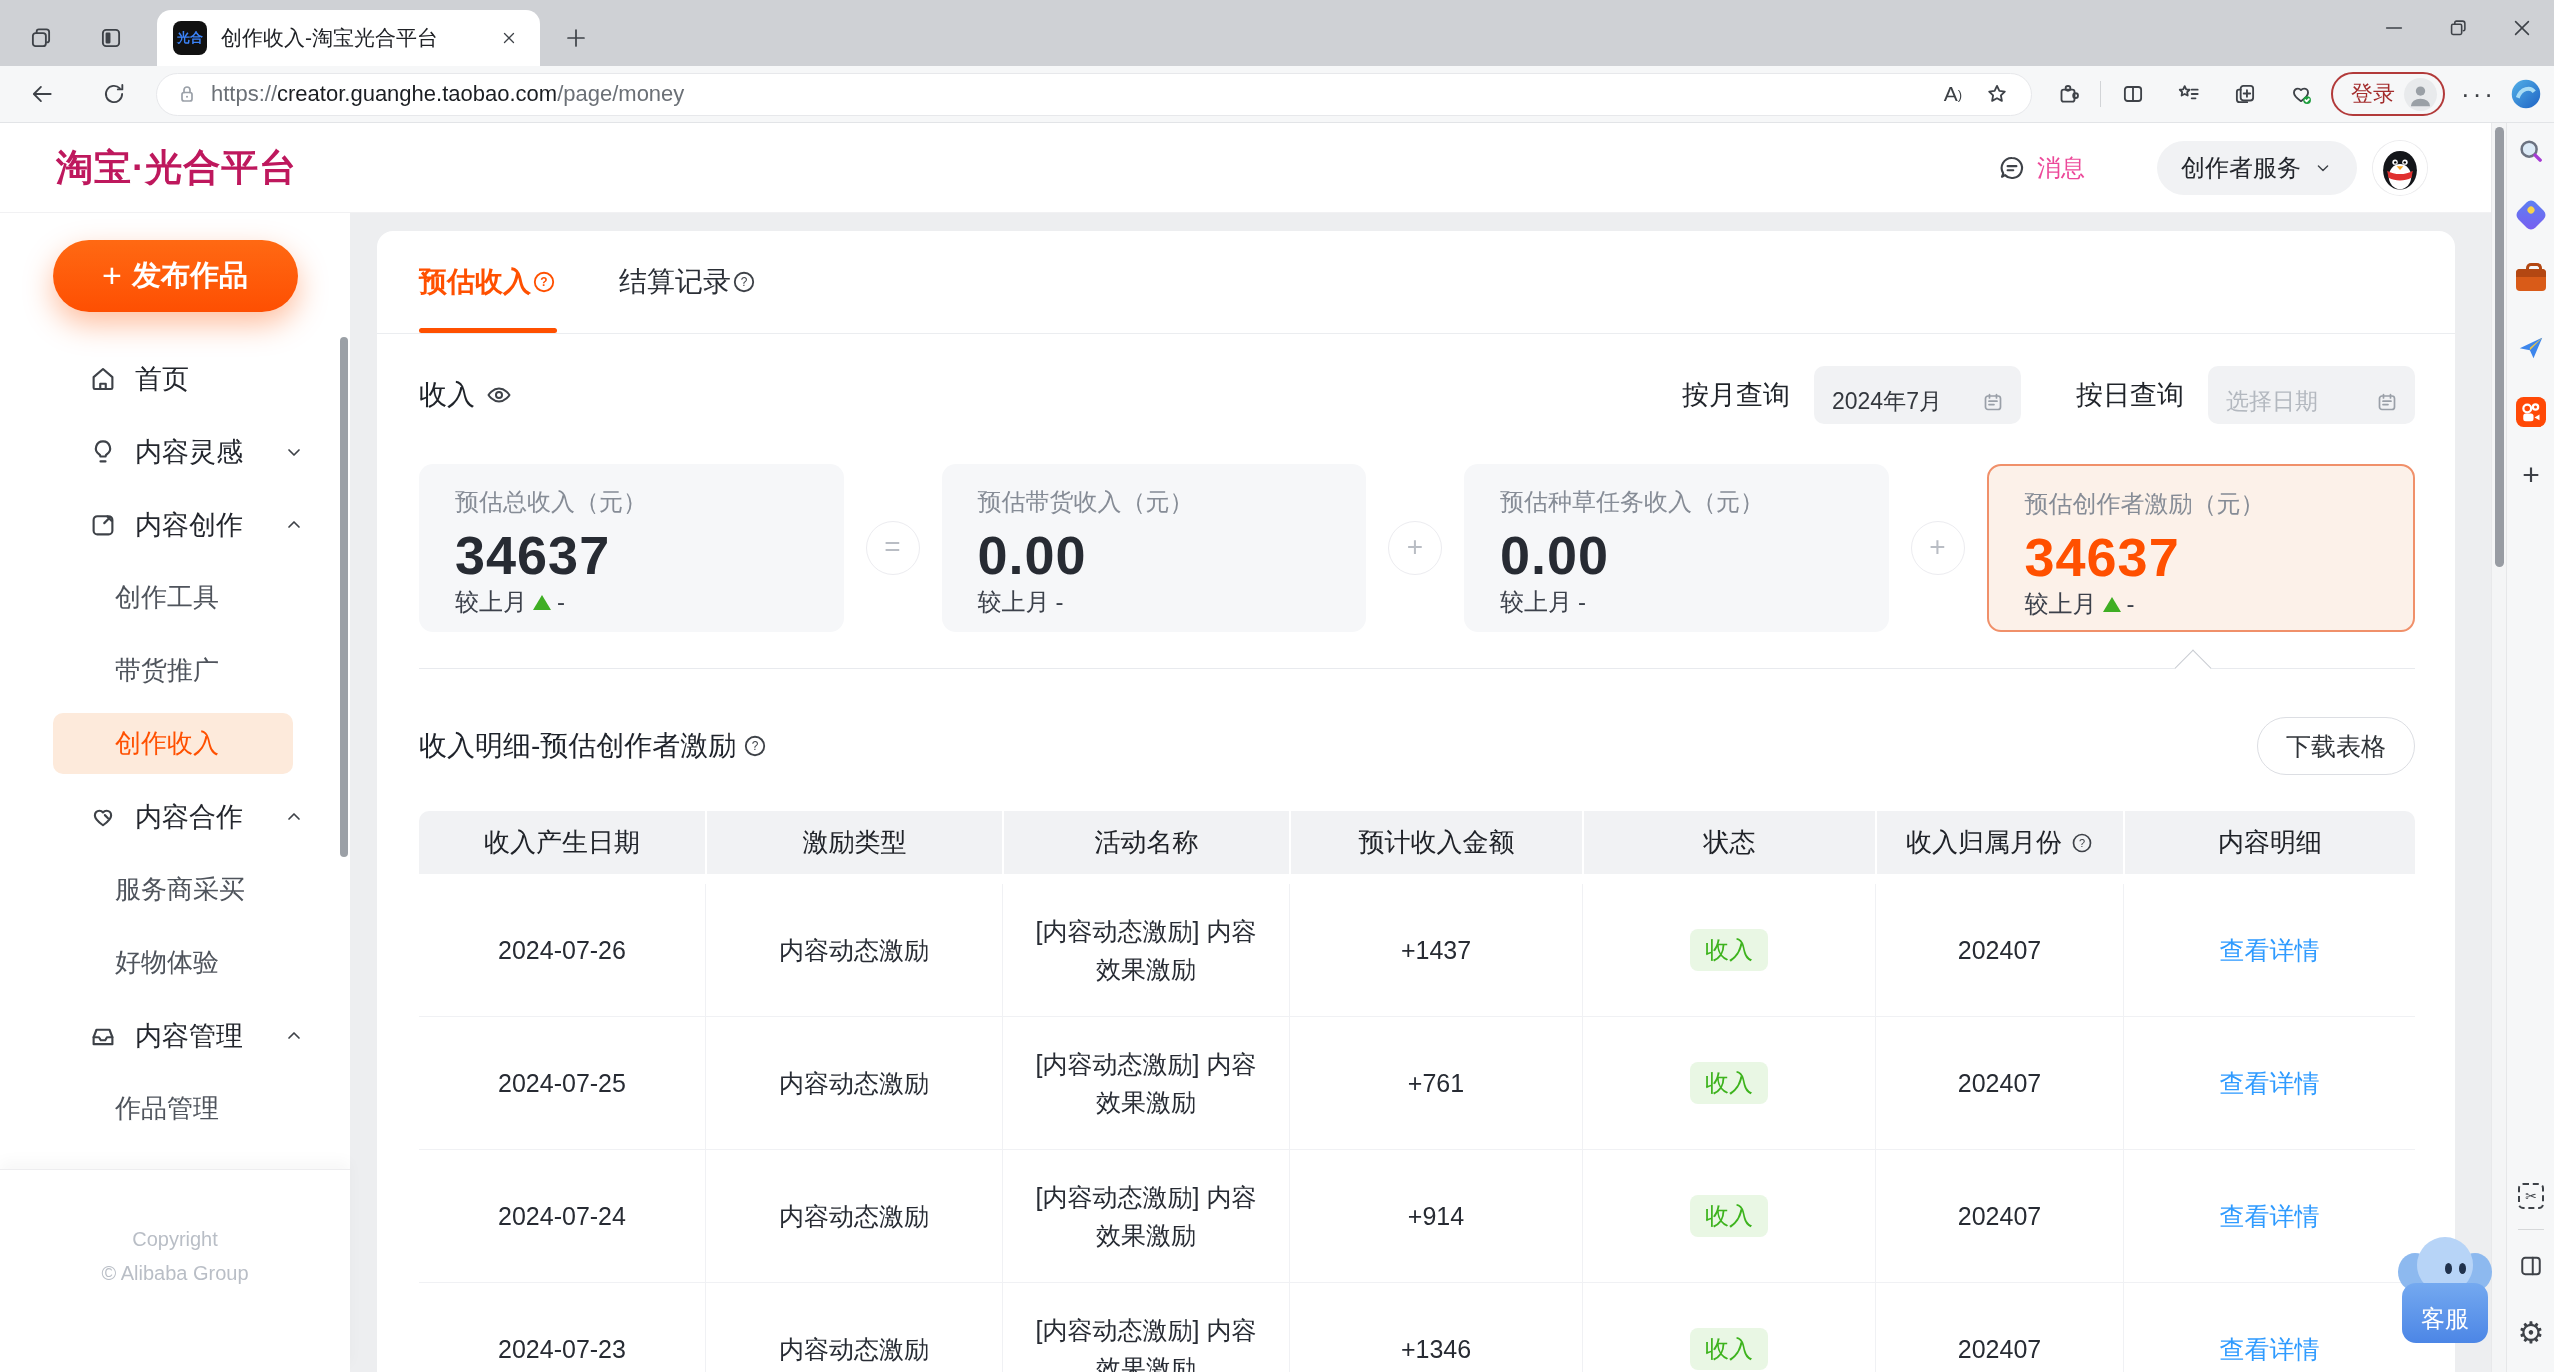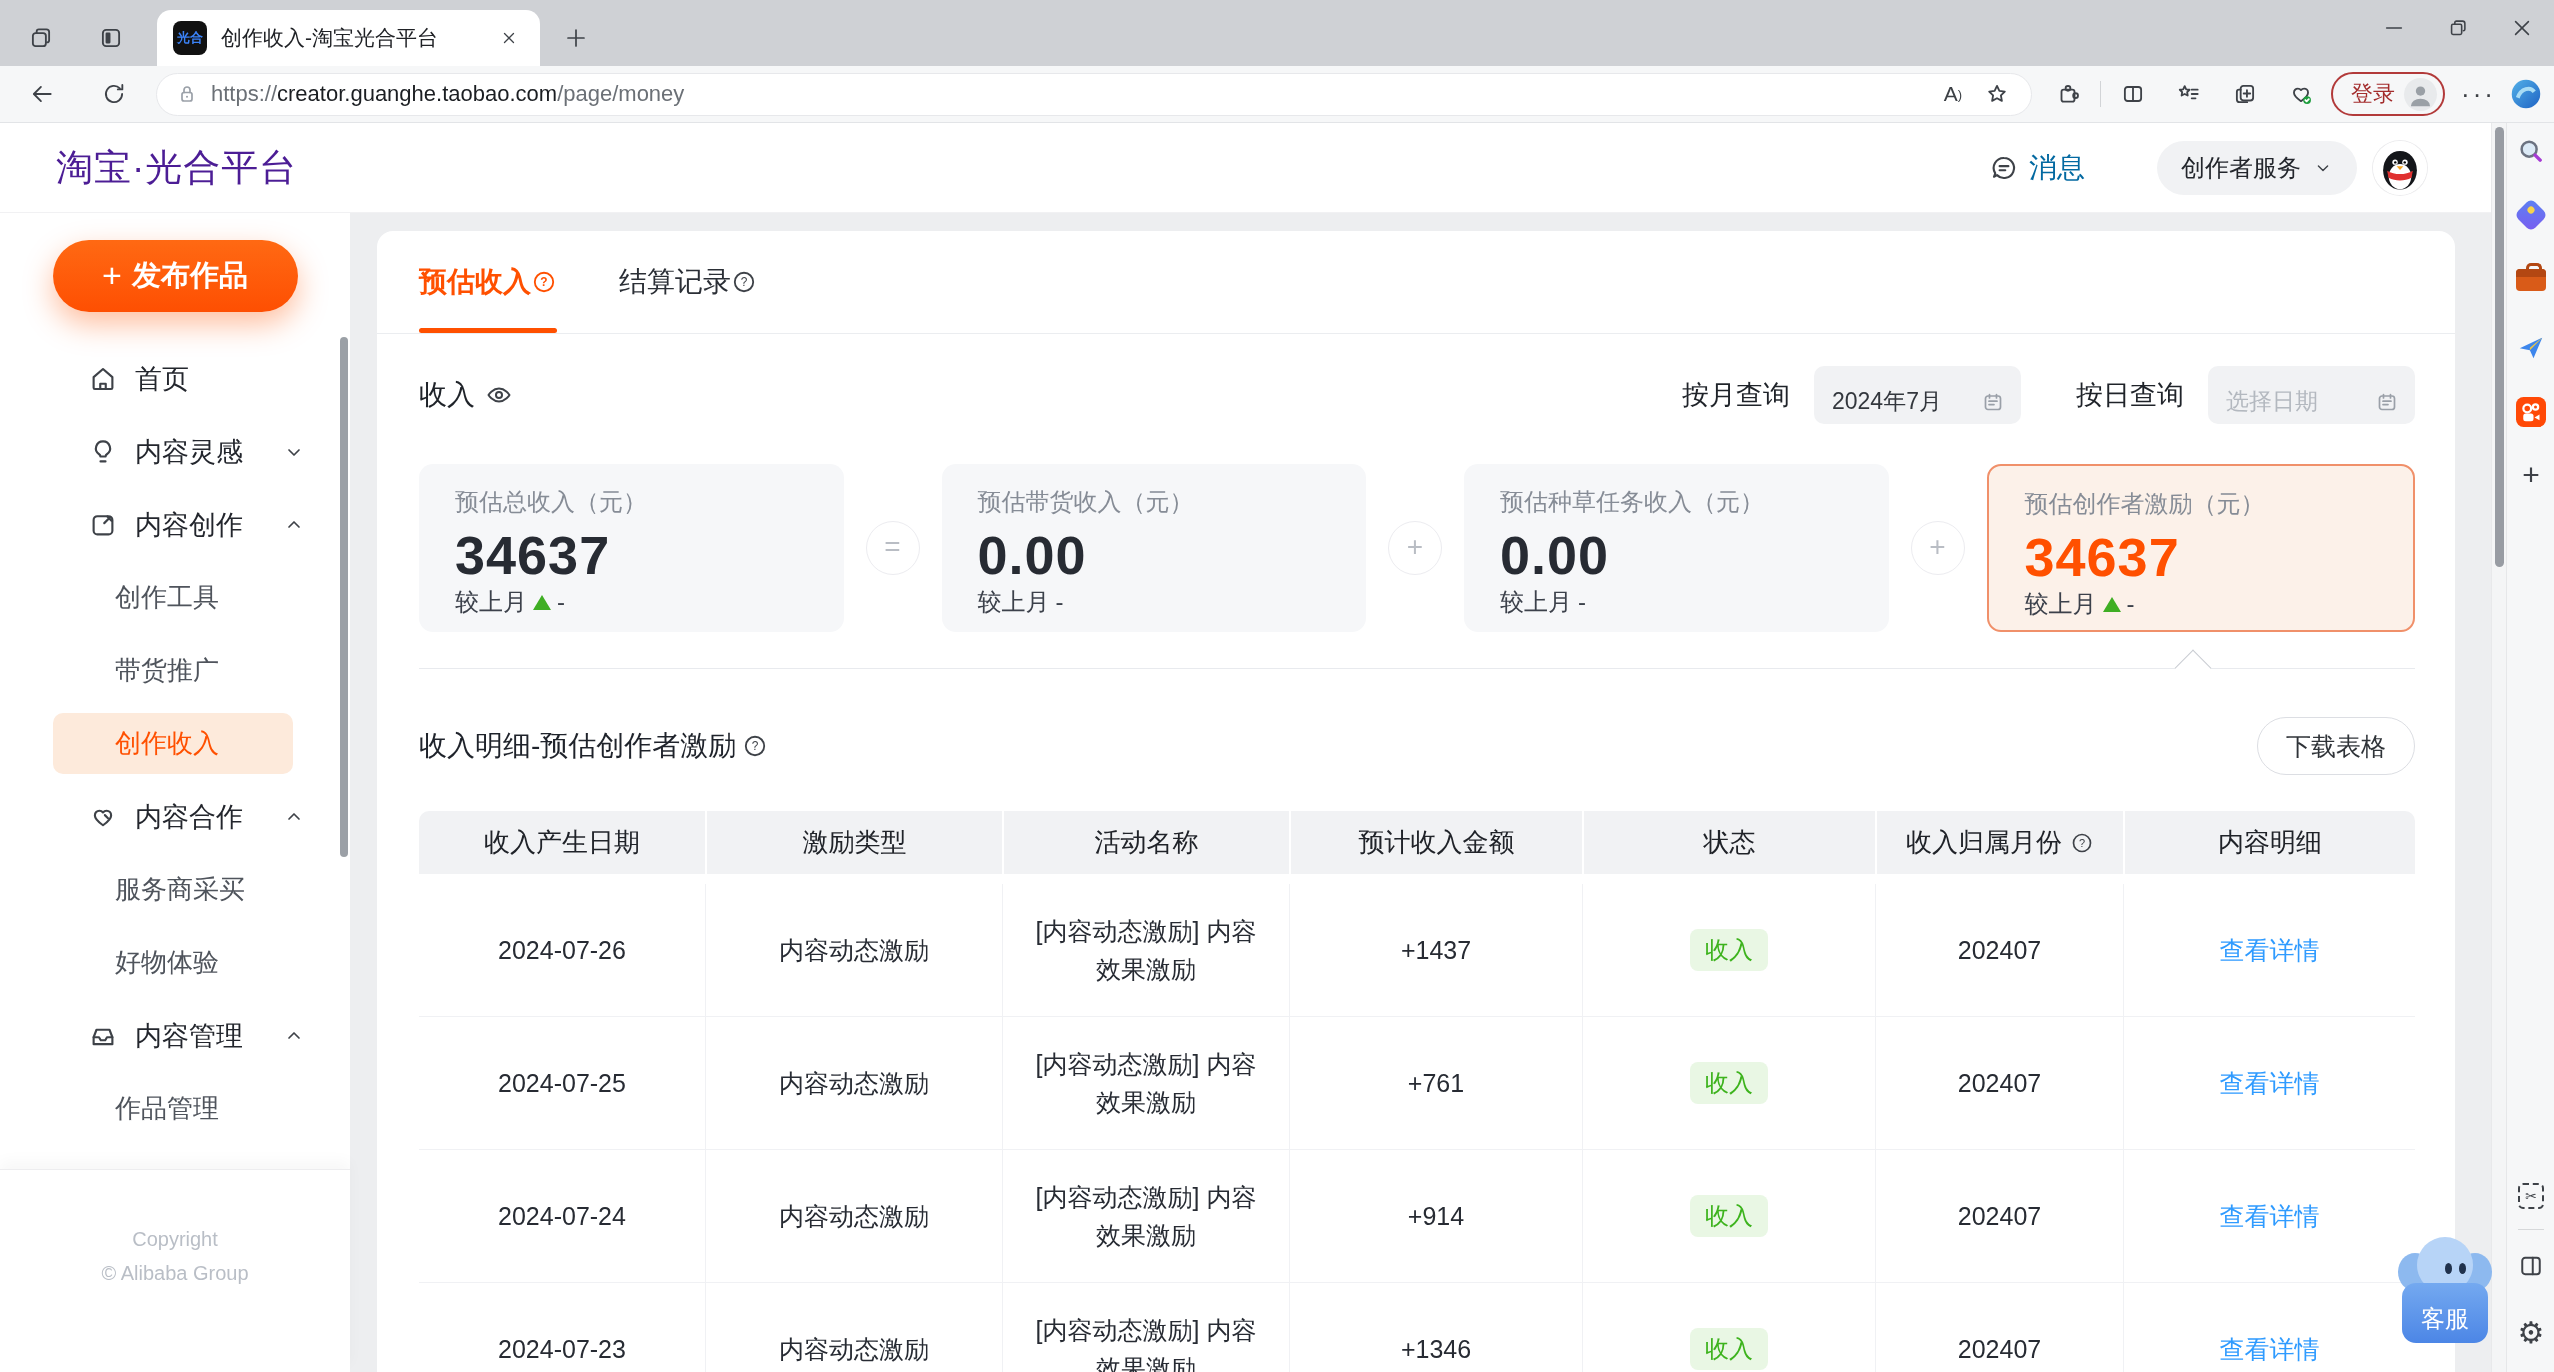--- a/index.html
+++ b/index.html
@@ -43,24 +43,24 @@
   .login-pill .txt { color:#a32c2c; font-size:22px; font-weight:500; }
   .login-avatar { width:33px; height:33px; border-radius:50%; background:#e8eaec; display:flex; align-items:flex-end; justify-content:center; overflow:hidden; }
   .dots { font-size:26px; color:#3c3f44; letter-spacing:3px; padding:0 8px; }
 
   
   .window-body { flex:1; display:flex; position:relative; background:#edeef0; min-height:0; }
   .page-col { flex:1; display:flex; flex-direction:column; min-width:0; }
 
   
   .site-header { height:90px; background:#fff; display:flex; align-items:center; padding:0 64px 0 56px; border-bottom:1px solid #f1f1f3; }
-  .logo { font-size:37px; font-weight:400; color:#4c1d95; letter-spacing:1px; }
+  .logo { font-size:37px; font-weight:700; color:#be185d; letter-spacing:1px; }
   .hdr-right { margin-left:auto; display:flex; align-items:center; }
   .msg-group { display:flex; align-items:center; gap:10px; }
-  .msg-label { font-size:28px; color:#0369a1; }
+  .msg-label { font-size:24px; color:#ec4899; }
   .service-pill { margin-left:72px; height:54px; background:#f1f2f4; border-radius:27px; display:flex; align-items:center; padding:0 24px; gap:12px; }
   .service-label { font-size:24px; color:#23262c; }
   .qq-avatar { width:54px; height:54px; margin-left:16px; border-radius:50%; overflow:hidden; background:#fff; box-shadow:0 0 0 1px #ececee; }
 
   .site-body { flex:1; display:flex; min-height:0; overflow:hidden; }
 
   
   .sidebar { width:350px; background:#fff; display:flex; flex-direction:column; position:relative; padding-top:27px; flex:none; }
   .publish-btn { width:245px; height:72px; margin:0 auto; border-radius:36px; border:none; cursor:pointer;
     background:linear-gradient(180deg,#ff6913,#fe4f02); color:#fff; font-size:29px; font-weight:bold;

